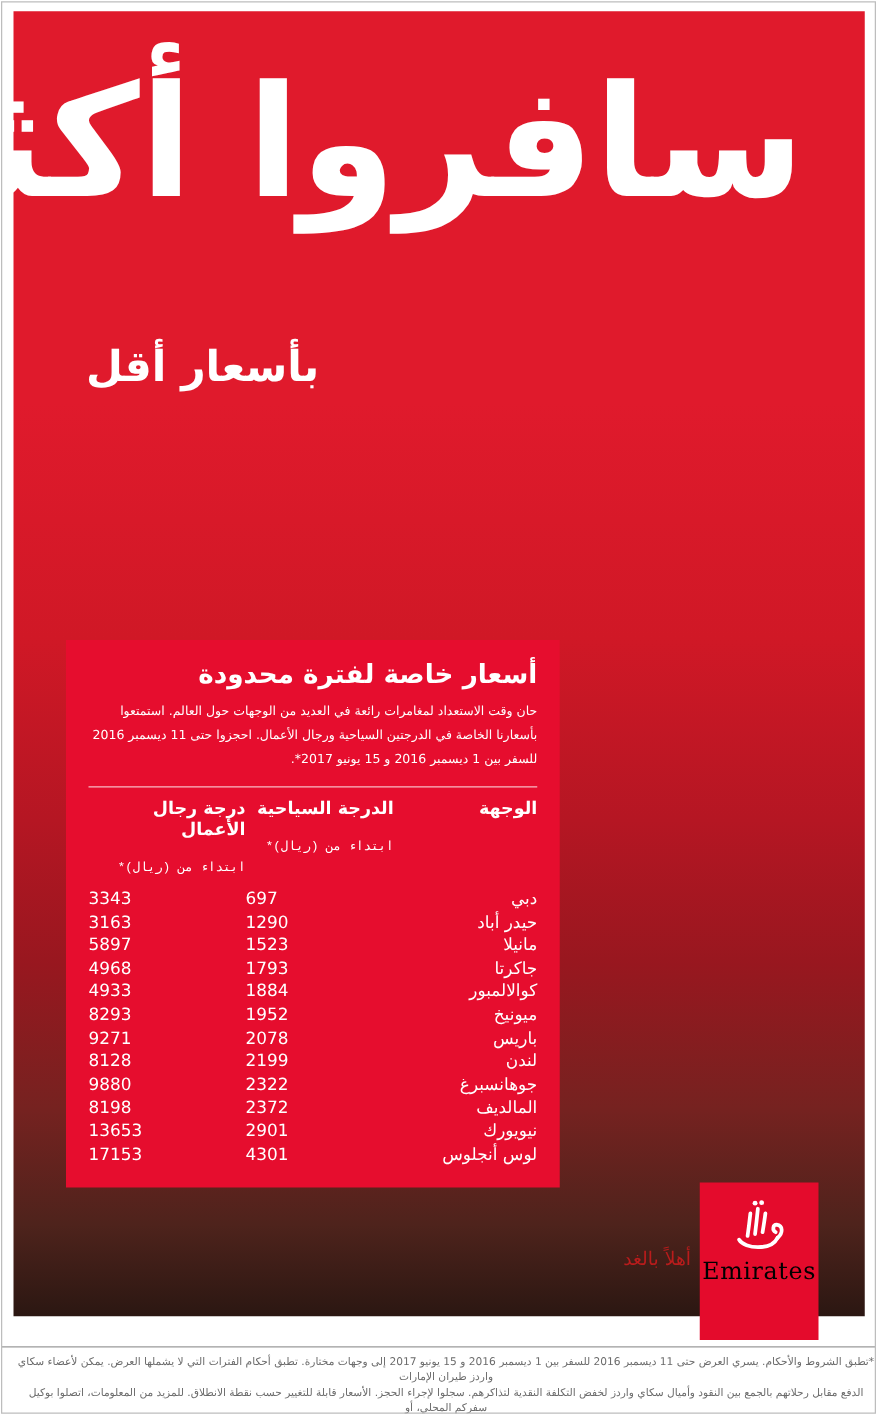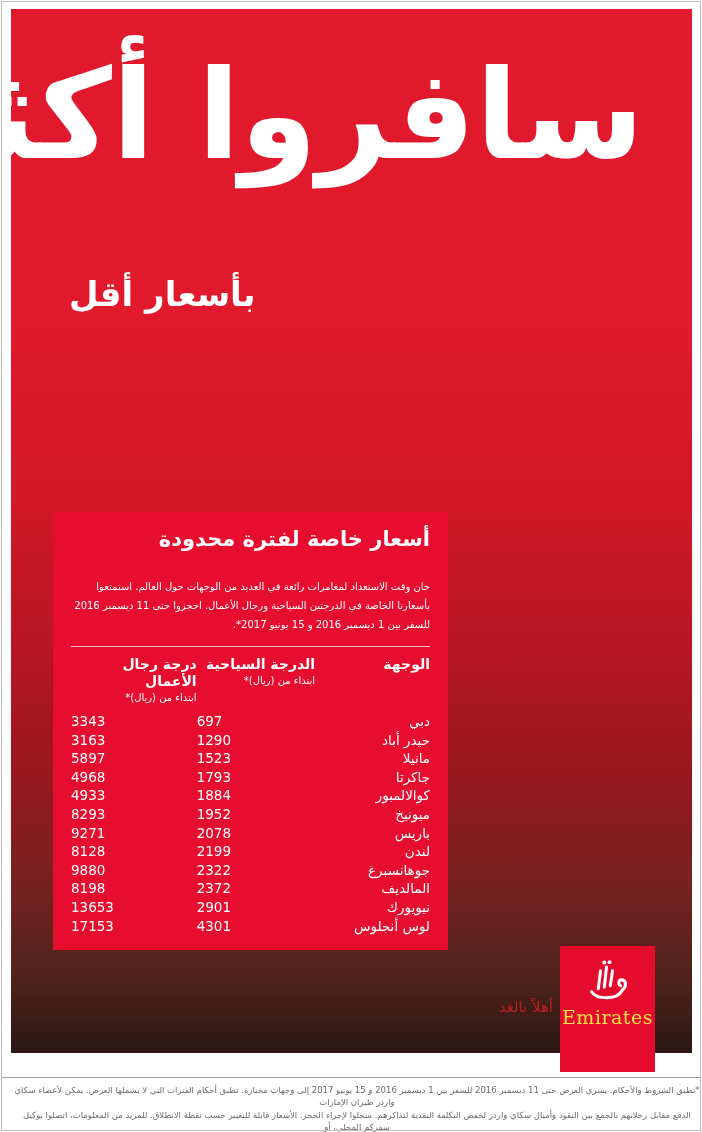--- a/index.html
+++ b/index.html
@@ -54,21 +54,21 @@
     left:42px; top:503px;
     width:395px; min-height:438px;
     background:#e60d2e;
     padding:15px 18px 8px 18px;
     color:#ffffff;
     direction:rtl;
   }
   .offer-title {
     font-size:21px;
     font-weight:bold;
-    margin-bottom:26px;
+    margin-bottom:9px;
     text-align:right;
   }
   .offer-body {
     font-size:10px;
     line-height:19px;
     text-align:right;
   }
   .offer-divider {
     border:none;
     border-top:1px solid rgba(255,255,255,0.72);
@@ -88,21 +88,22 @@
     vertical-align:top;
     font-size:14px;
     font-weight:bold;
     padding:0 0 8px 0;
     line-height:17px;
   }
   .subnote {
     font-size:10px;
     font-weight:normal;
     line-height:13px;
-    margin-top:1px;
+    margin-top:16px;
+    font-family:Liberation Mono, monospace;
   }
   table.fares td {
     font-size:13.5px;
     height:18.6px;
     padding:0;
     line-height:18.6px;
     color:#ffffff;
   }
   td.dest { text-align:right; }
   td.num  { text-align:left; }
@@ -112,21 +113,21 @@
     left:560px; top:946px;
     width:95px; height:126px;
     background:#e40b2c;
     display:flex;
     flex-direction:column;
     align-items:center;
   }
   .logo-box svg { margin-top:14px; }
   .wordmark {
     font-family:"DejaVu Serif", serif;
-    color:#fde047;
+    color:#000000;
     font-size:19px;
     margin-top:2px;
     letter-spacing:0.5px;
   }
   .tagline {
     position:absolute;
     right:149px; top:998px;
     color:#b91c1c;
     font-size:15px;
     font-weight:normal;

